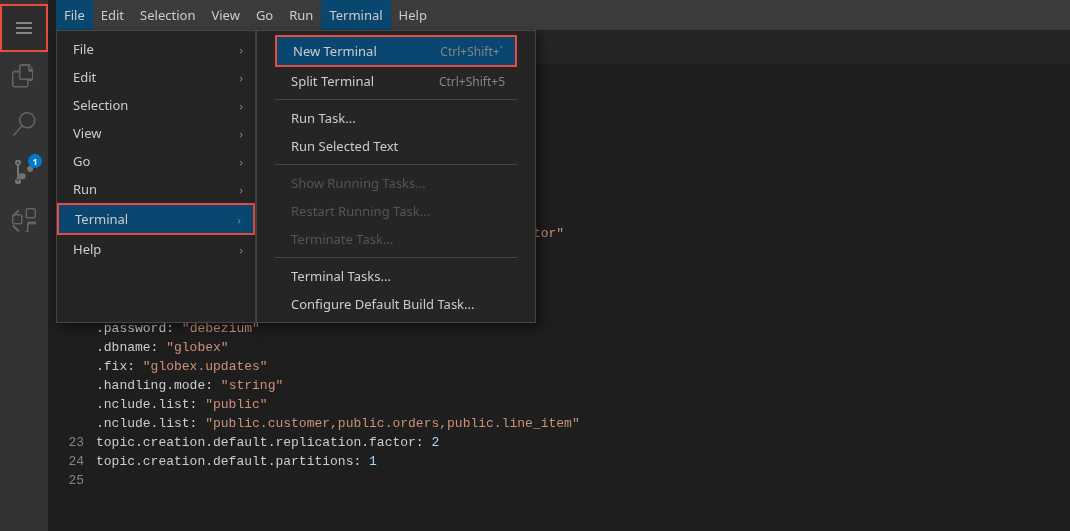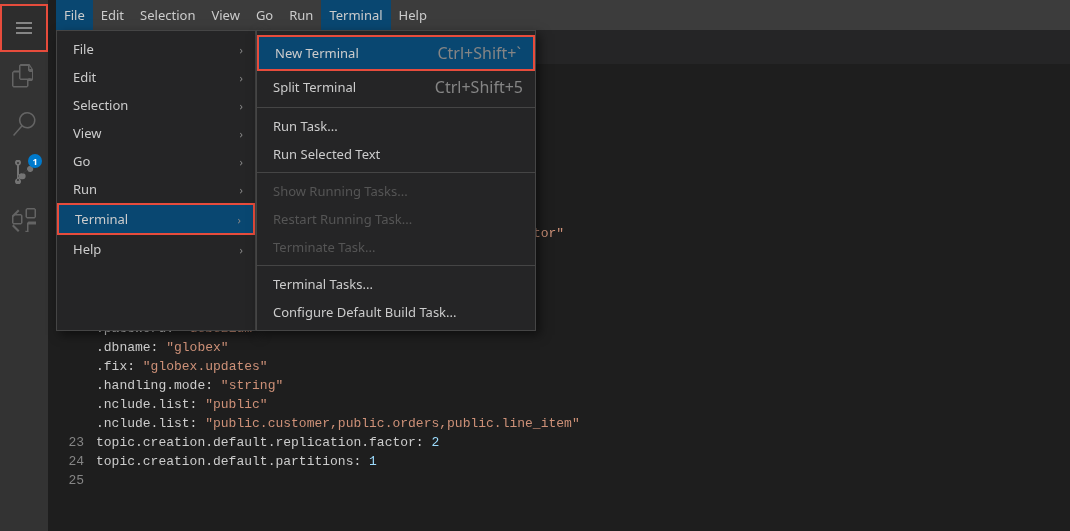--- a/index.html
+++ b/index.html
@@ -196,38 +196,38 @@
       border: 2px solid #e74c3c;
     }
     .menu-arrow { color: #858585; font-size: 11px; }
 
     
     .secondary-menu {
       background: #252526;
       border: 1px solid #454545;
       min-width: 280px;
       box-shadow: 4px 4px 10px rgba(0,0,0,0.5);
-      padding: 4px 0;
+      padding: 4px 18px;
       margin-left: 0px;
     }
     .secondary-menu-item {
       display: flex;
       align-items: center;
       justify-content: space-between;
       padding: 5px 12px 5px 16px;
       cursor: pointer;
       color: #cccccc;
       font-size: 13px;
     }
     .secondary-menu-item.active {
       background: #094771;
       border: 2px solid #e74c3c;
     }
     .secondary-menu-item.disabled { color: #555555; cursor: default; }
-    .shortcut { color: #858585; font-size: 16px; margin-left: 20px; }
+    .shortcut { color: #858585; font-size: 12px; margin-left: 20px; }
     .secondary-menu-separator {
       height: 1px;
       background: #454545;
       margin: 4px 0;
     }
   </style>
 </head>
 <body>
 
 <div class="activity-bar">

